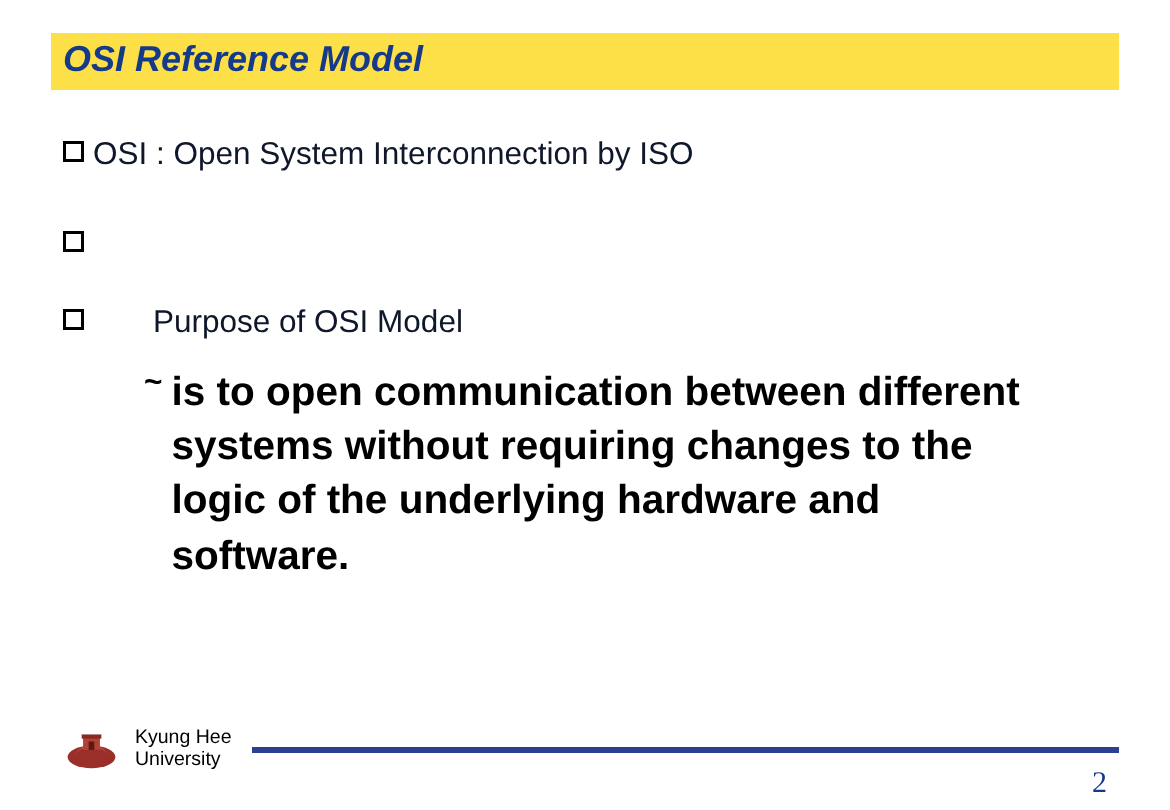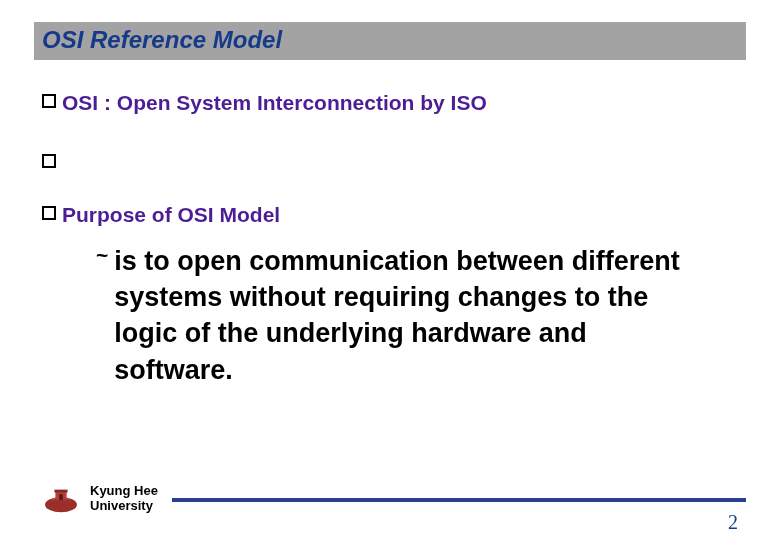--- a/index.html
+++ b/index.html
@@ -6,50 +6,50 @@
   body {
     width: 780px;
     height: 540px;
     background: #ffffff;
     font-family: Arial, Helvetica, sans-serif;
     position: relative;
     overflow: hidden;
   }
   .title-bar {
     margin: 22px 34px 12px 34px;
-    background: #a3a3a3;
+    background: #fde047;
     padding: 4px 8px 6px 8px;
   }
   .title-text {
     color: #163a8a;
     font-size: 24px;
     font-weight: bold;
     font-style: italic;
   }
   .content {
     margin: 30px 42px 0 42px;
   }
   .bullet-row {
     display: flex;
     align-items: flex-start;
     margin-bottom: 34px;
   }
-  .bullet-row.tight { margin-bottom: 14px; }
+  .bullet-row.tight { margin-bottom: 14px; gap: 40px; }
   .square-bullet {
     width: 14px;
     height: 14px;
     border: 2px solid #000;
     margin-top: 4px;
     margin-right: 6px;
     flex: 0 0 auto;
   }
   .bullet-text {
     font-size: 21px;
-    font-weight: bold;
-    color: #4c1d95;
+    font-weight: normal;
+    color: #0f172a;
     line-height: 1.25;
   }
   .purpose-body {
     margin-left: 54px;
     margin-right: 30px;
   }
   .tilde-row {
     display: flex;
     align-items: flex-start;
   }
@@ -73,21 +73,21 @@
     padding: 0 34px 0 42px;
   }
   .logo {
     width: 38px;
     height: 30px;
     flex: 0 0 auto;
     margin-right: 10px;
   }
   .uni-name {
     font-size: 13px;
-    font-weight: bold;
+    font-weight: normal;
     line-height: 1.15;
     color: #000;
     flex: 0 0 auto;
     margin-right: 14px;
   }
   .footer-line {
     flex: 1 1 auto;
     height: 4px;
     background: #2c3f90;
     margin-top: 2px;

